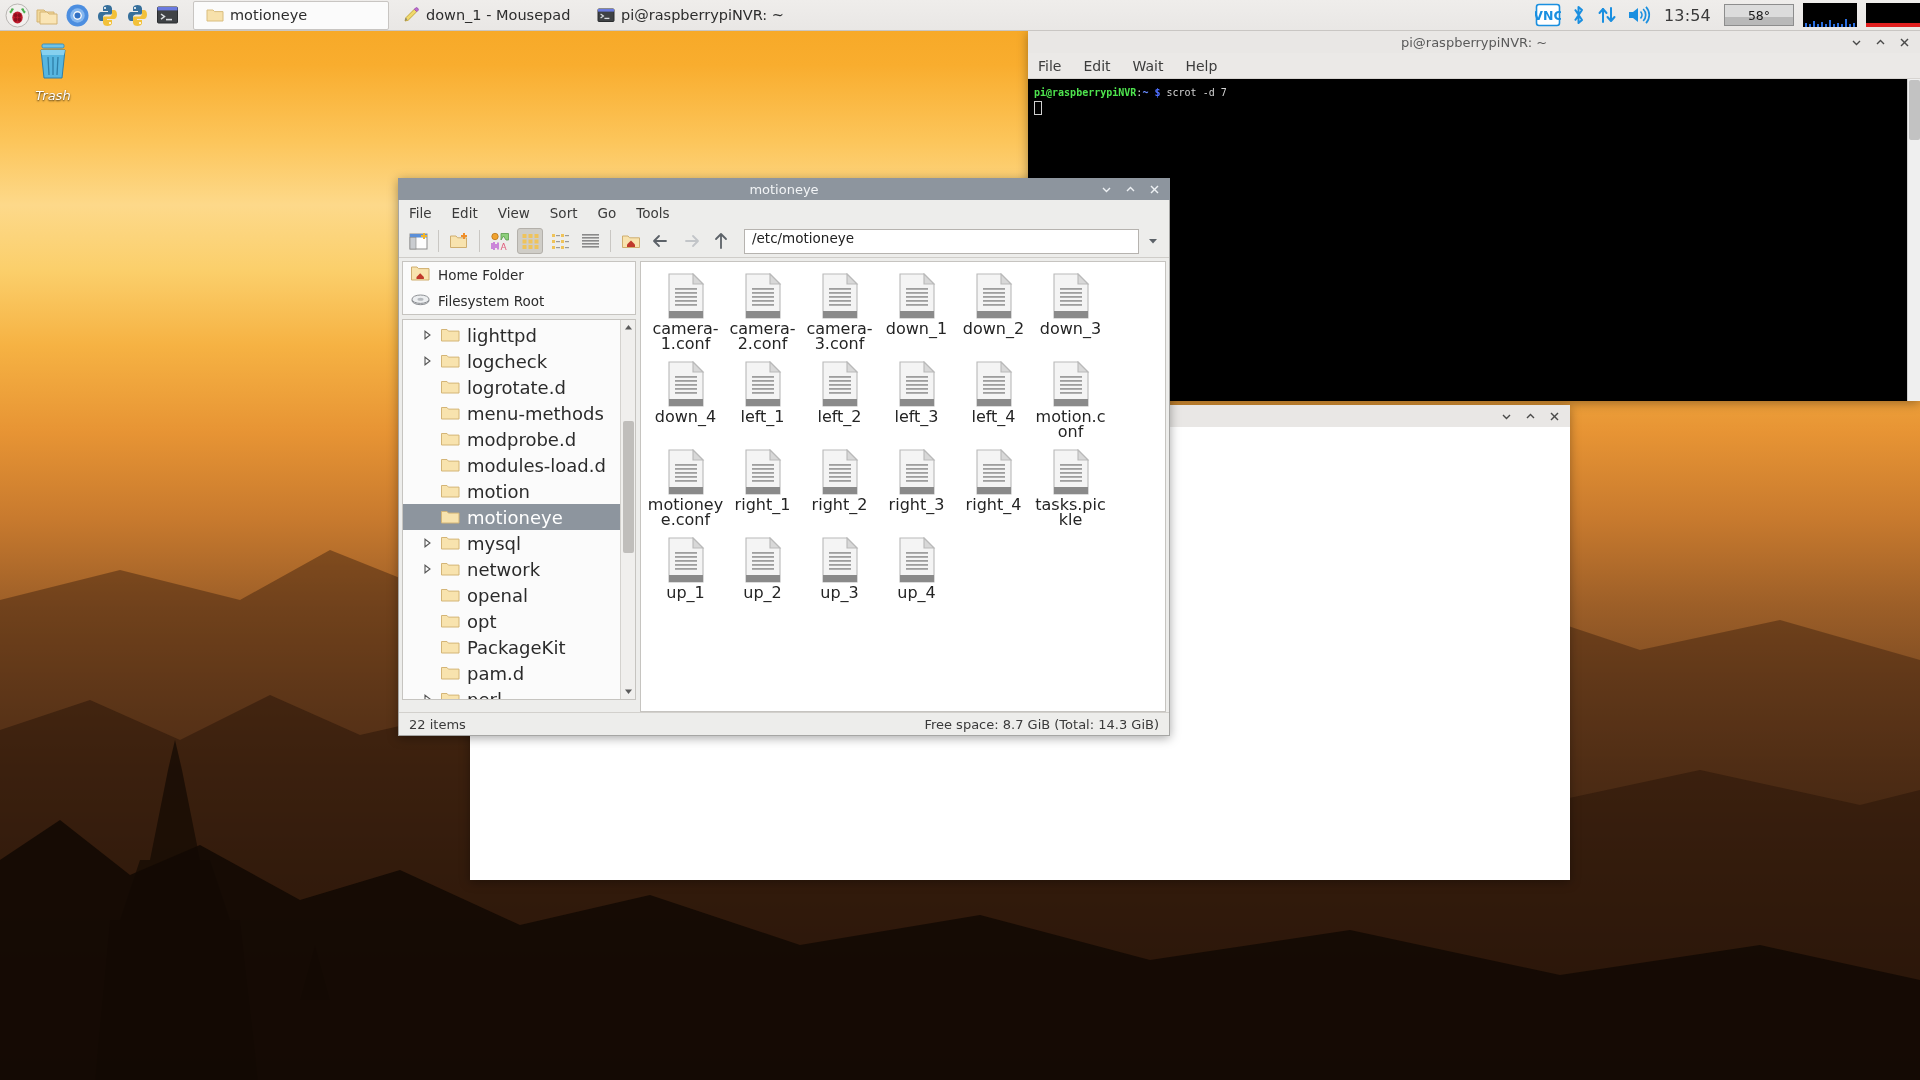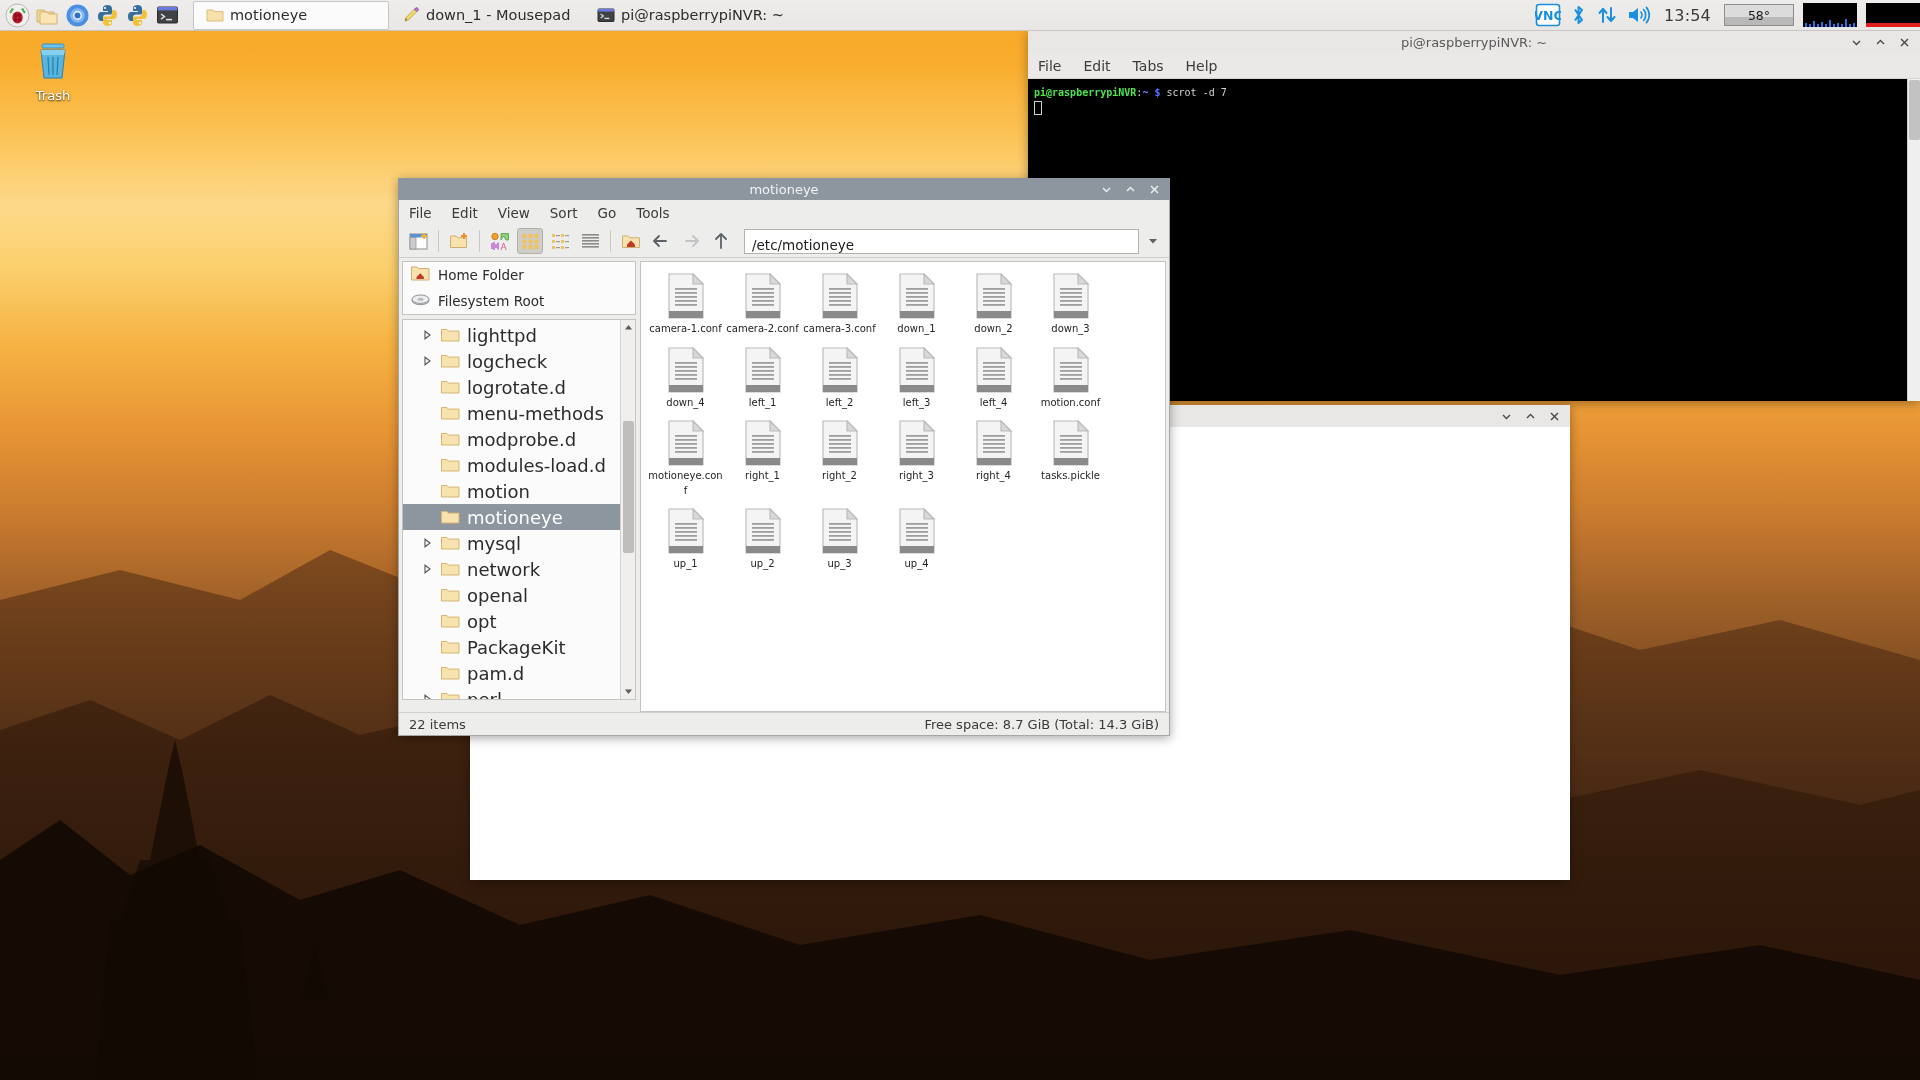--- a/index.html
+++ b/index.html
@@ -79,20 +79,21 @@
   .graph-widget .bar { position:absolute; bottom:0; width:2px; }
 
   
   #trash {
     position:absolute; left:22px; top:38px; width:62px;
     text-align:center; z-index:5;
   }
   #trash .label {
     color:#ffffff; font-size:13px; margin-top:2px;
     text-shadow: 0 1px 2px rgba(0,0,0,.85);
+    font-style: italic;
   }
 
   
   .window { position:absolute; z-index:20; box-shadow:0 2px 10px rgba(0,0,0,.35); }
   .titlebar {
     height:22px; background:#8d959e;
     display:flex; align-items:center; position:relative;
     font-size:13px; color:#f2f4f6;
   }
   .titlebar .title { position:absolute; left:0; right:0; text-align:center; }
@@ -156,21 +157,21 @@
   .fm-menubar span { cursor:pointer; }
   .fm-toolbar {
     height:33px; display:flex; align-items:center; gap:4px; padding:0 6px;
     border-bottom:1px solid #cfcdc9;
   }
   .tb-sep { width:1px; height:22px; background:#c9c7c3; margin:0 3px; }
   .tbi { width:26px; height:26px; display:flex; align-items:center; justify-content:center; border-radius:3px; cursor:pointer; }
   .tbi.pressed { background:#cfcdc7; border:1px solid #b3b0aa; }
   .pathbox {
     flex:1; height:25px; background:#fff; border:1px solid #b6b3af;
-    display:flex; align-items:flex-end; padding:0 7px; margin-left:6px;
+    display:flex; align-items:flex-start; padding:0 7px; margin-left:6px;
     font-size:13.5px; color:#222;
   }
   .path-drop {
     width:20px; height:25px; display:flex; align-items:center; justify-content:center;
     cursor:pointer;
   }
   .fm-main { flex:1; display:flex; min-height:0; }
 
   .fm-side { width:237px; display:flex; flex-direction:column; padding:3px 0 12px 3px; }
   .side-places {
@@ -204,21 +205,21 @@
   .fm-files {
     flex:1; background:#ffffff; border:1px solid #c6c4c0; margin:3px 3px 0 4px;
     padding:9px 6px 0 6px; overflow:hidden;
     display:flex; flex-wrap:wrap; align-content:flex-start;
   }
   .file-cell {
     width:77px; margin:0 0 8px 0; padding-top:2px;
     display:flex; flex-direction:column; align-items:center; cursor:pointer;
   }
   .file-name {
-    font-size:10px; color:#242424; text-align:center; line-height:14.5px;
+    font-size:16px; color:#242424; text-align:center; line-height:14.5px;
     width:76px; word-wrap:break-word; margin-top:3px;
   }
   .fm-status {
     height:23px; display:flex; align-items:center; justify-content:space-between;
     padding:0 10px; font-size:13px; color:#3a3a3a;
     border-top:1px solid #d2d0cc;
   }
 </style>
 </head>
 <body>
@@ -409,21 +410,21 @@
         <svg width="13" height="13" viewBox="0 0 13 13">
             <line x1="3" y1="3" x2="10" y2="10" stroke="#4a4a4a" stroke-width="1.4"></line>
             <line x1="10" y1="3" x2="3" y2="10" stroke="#4a4a4a" stroke-width="1.4"></line>
           </svg>
       </div>
     </div>
   </div>
   <div class="term-menubar">
     <span>File</span>
     <span>Edit</span>
-    <span>Tabs</span>
+    <span>Wait</span>
     <span>Help</span>
   </div>
   <div class="term-body">
     <div>
       <span class="term-user">pi@raspberrypiNVR</span><span class="term-colon">:</span><span class="term-path">~</span> <span class="term-dollar">$</span><span class="term-cmd"> scrot -d 7</span>
     </div>
     <div><span class="term-cursor"></span></div>
     <div class="term-scrollbar">
         <div class="thumb"></div>
       </div>

